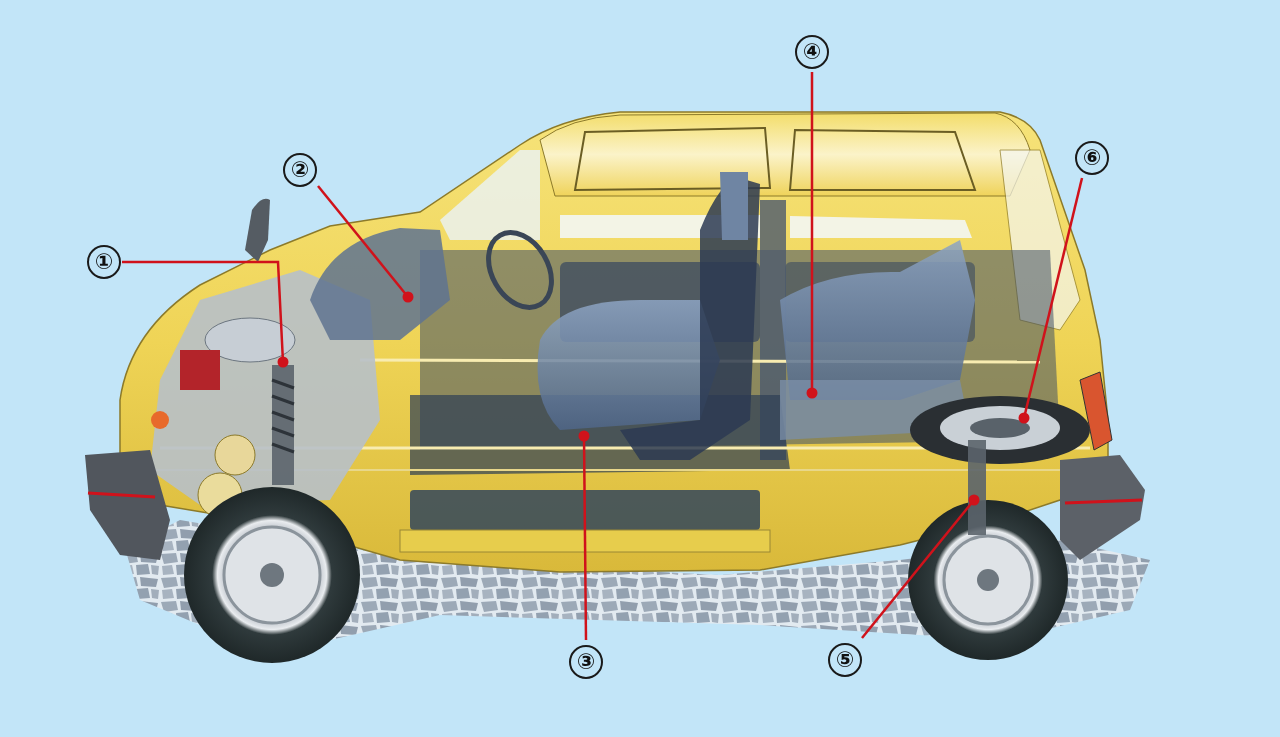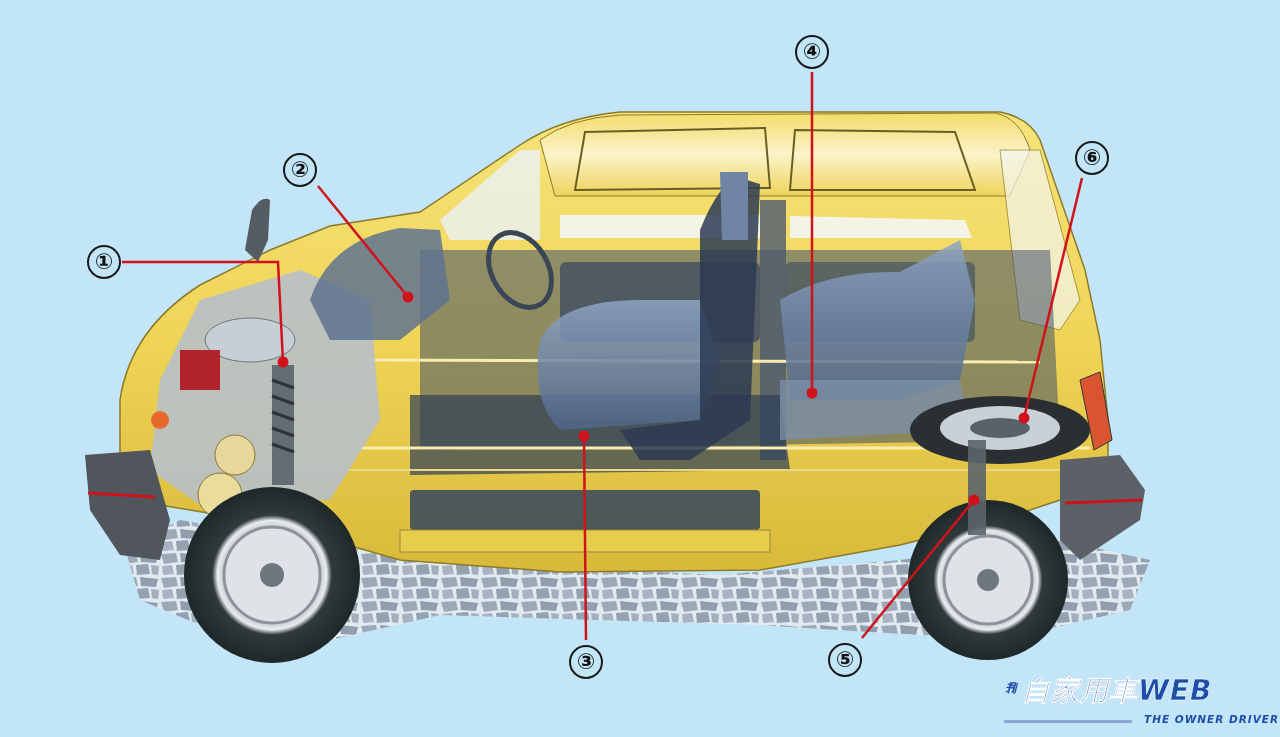--- a/index.html
+++ b/index.html
@@ -196,19 +196,13 @@
 
   
   <div class="callout-label" style="left: 104px; top: 262px;">①</div>
   <div class="callout-label" style="left: 300px; top: 170px;">②</div>
   <div class="callout-label" style="left: 586px; top: 662px;">③</div>
   <div class="callout-label" style="left: 812px; top: 52px;">④</div>
   <div class="callout-label" style="left: 845px; top: 660px;">⑤</div>
   <div class="callout-label" style="left: 1092px; top: 158px;">⑥</div>
 
   
-  <div id="logo">
-    <span class="logo-small">月刊</span>
-    <span class="logo-main">自家用車WEB</span>
-    <div class="logo-rule"></div>
-    <span class="logo-sub">THE OWNER DRIVER</span>
-  </div>
 </div>
 
 </body></html>

